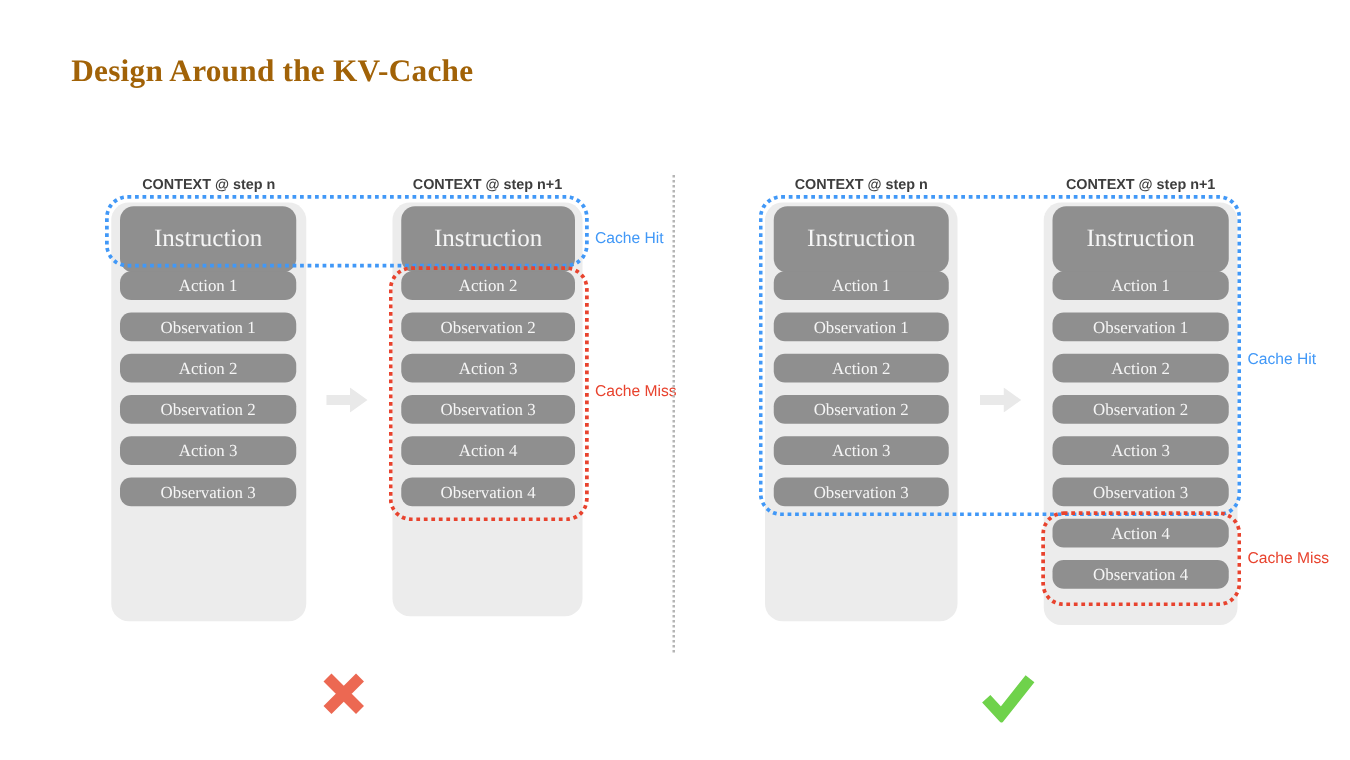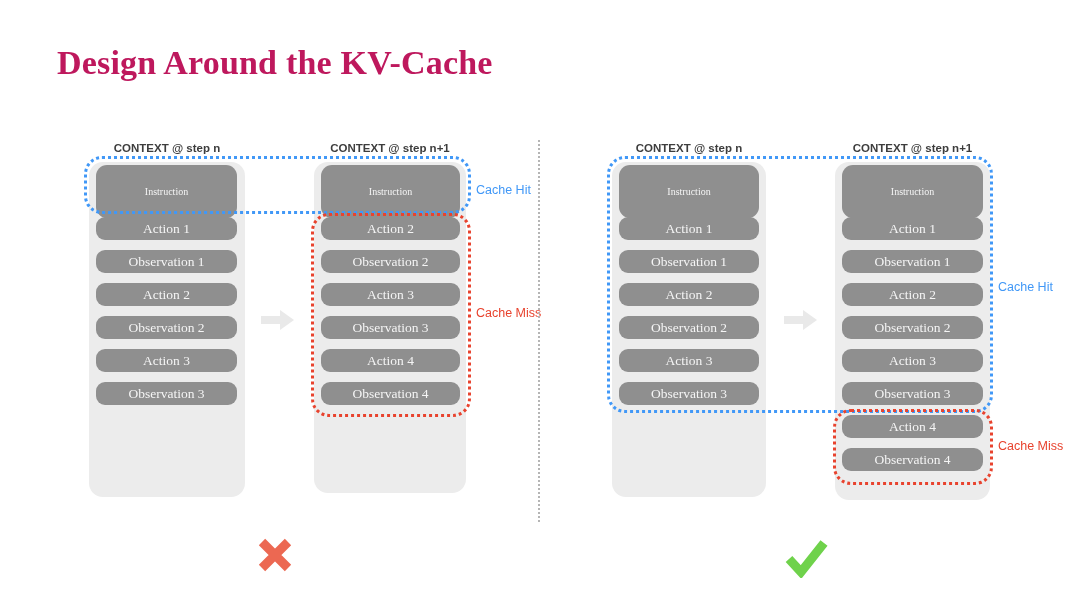--- a/index.html
+++ b/index.html
@@ -3,21 +3,21 @@
 <meta charset="utf-8">
 <style>
   html,body{margin:0;padding:0;background:#ffffff;}
   .canvas{
     position:relative;width:1080px;height:608px;background:#ffffff;overflow:hidden;
     font-family:"Liberation Sans", sans-serif;
   }
   .title{
     position:absolute;left:57px;top:44px;
     font-family:"Liberation Serif","DejaVu Serif",serif;
-    font-weight:700;font-size:34px;color:#be185d;letter-spacing:.2px;
+    font-weight:700;font-size:25px;color:#a16207;letter-spacing:.2px;
   }
   .ctx-header{
     position:absolute;top:141px;height:14px;
     font-size:11.5px;color:#3d3d3d;text-align:center;line-height:14px;font-weight:bold;
   }
   .hLA{left:89px;width:156px}.hLB{left:314px;width:152px}
   .hRA{left:612px;width:154px}.hRB{left:835px;width:155px}
   .col-container{
     position:absolute;top:162px;background:#ececec;border-radius:14px;
   }
@@ -26,21 +26,21 @@
   .ctRA{left:612px;width:154px;height:335px}
   .ctRB{left:835px;width:155px;height:338px}
   .box{
     position:absolute;height:23px;background:var(--box-bg,#8f8f8f);
     border-radius:9px;color:#f5f5f5;
     font-family:"Liberation Serif","DejaVu Serif",serif;font-size:13.5px;
     display:flex;align-items:center;justify-content:center;white-space:nowrap;
   }
   .cLA{left:96px;width:141px}.cLB{left:321px;width:139px}
   .cRA{left:619px;width:140px}.cRB{left:842px;width:141px}
-  .r0{top:165px;height:53px;font-size:10px;border-radius:11px}
+  .r0{top:165px;height:53px;font-size:20px;border-radius:11px}
   .r1{top:217px}.r2{top:250px}.r3{top:283px}.r4{top:316px}
   .r5{top:349px}.r6{top:382px}.r7{top:415px}.r8{top:448px}
   .outline{position:absolute;box-sizing:border-box;border-radius:18px;pointer-events:none}
   .outline.hit{border:3px dotted var(--cache-hit,#4198f7)}
   .outline.miss{border:3px dotted var(--cache-miss,#e8432e)}
   .oLhit{left:84px;top:156px;width:387px;height:58px}
   .oLmiss{left:311px;top:213px;width:160px;height:204px}
   .oRhit{left:607px;top:156px;width:386px;height:257px}
   .oRmiss{left:833px;top:409px;width:160px;height:76px}
   .cache-label{position:absolute;font-size:12.5px;white-space:nowrap}

